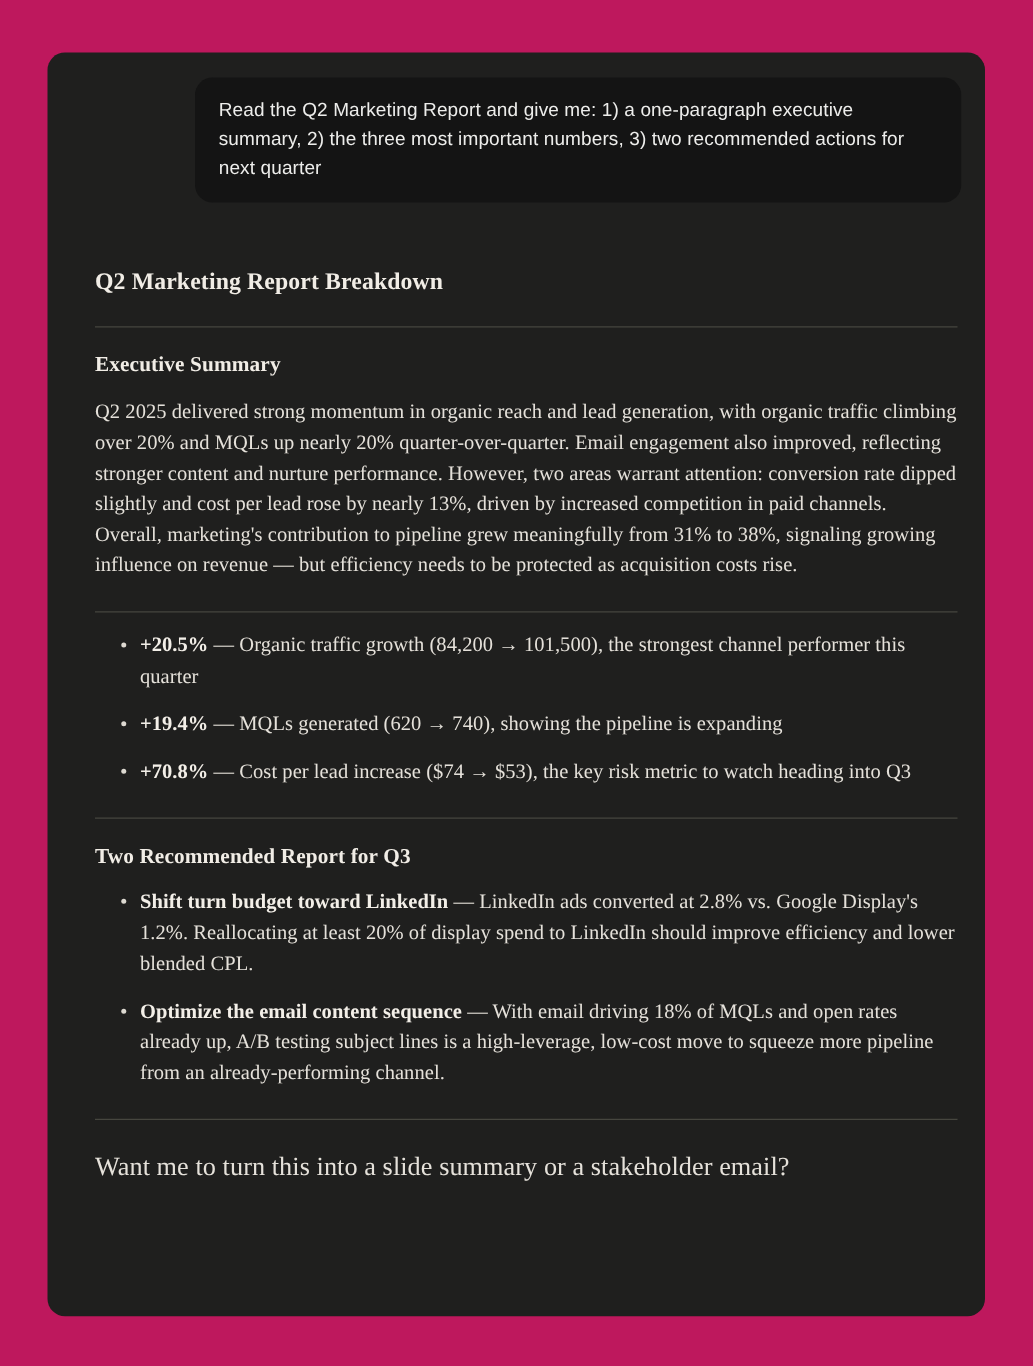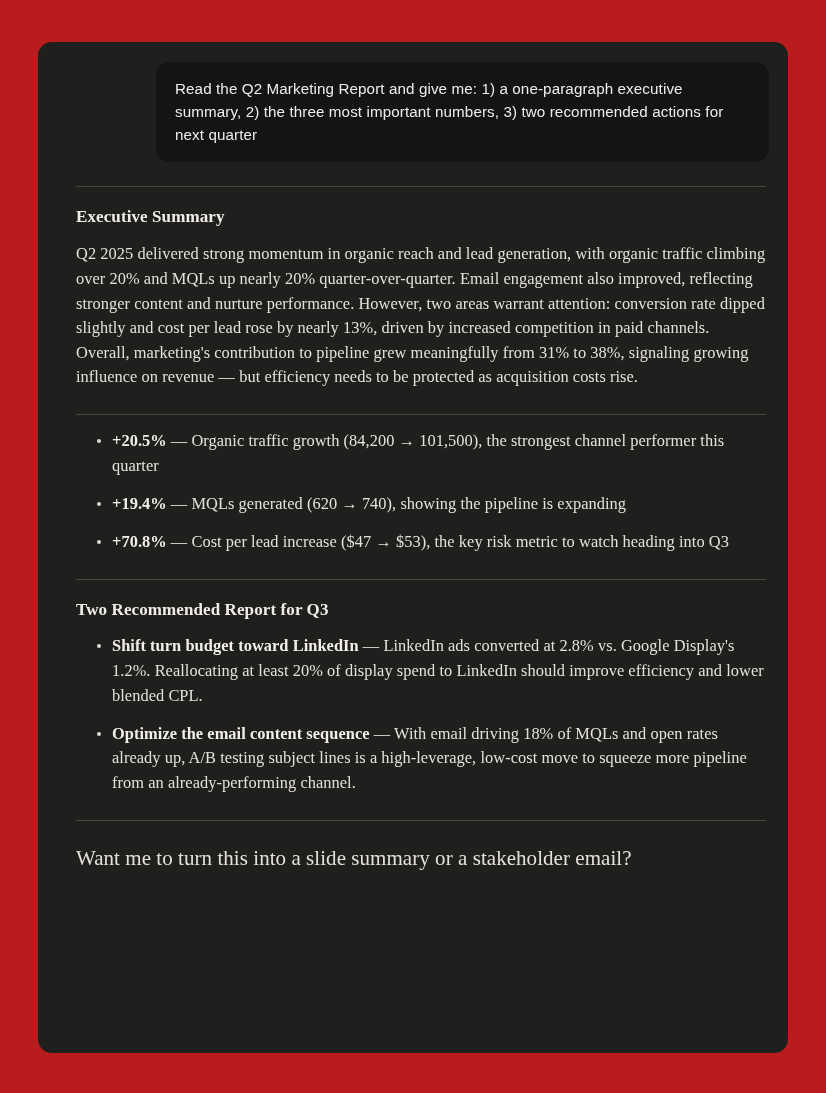--- a/index.html
+++ b/index.html
@@ -14,21 +14,21 @@
   }
   body {
     font-family: "Liberation Serif", "DejaVu Serif", serif;
     -webkit-font-smoothing: antialiased;
   }
 
   .page {
     position: relative;
     width: 826px;
     height: 1093px;
-    background: #b91c1c;
+    background: #be185d;
   }
 
   .conversation-card {
     position: absolute;
     left: 38px;
     top: 42px;
     width: 750px;
     height: 1011px;
     background: #1f1f1e;
     border-radius: 14px;
@@ -143,35 +143,36 @@
 
 <div class="page">
   <div class="conversation-card">
 
     <div class="user-row">
       <div class="user-bubble">Read the Q2 Marketing Report and give me: 1) a one-paragraph executive summary, 2) the three most important numbers, 3) two recommended actions for next quarter</div>
     </div>
 
     <div class="assistant">
 
+      <div class="doc-title">Q2 Marketing Report Breakdown</div>
 
       <div class="rule"></div>
 
       <div class="section">
         <div class="section-heading">Executive Summary</div>
         <p class="para">Q2 2025 delivered strong momentum in organic reach and lead generation, with organic traffic climbing over 20% and MQLs up nearly 20% quarter-over-quarter. Email engagement also improved, reflecting stronger content and nurture performance. However, two areas warrant attention: conversion rate dipped slightly and cost per lead rose by nearly 13%, driven by increased competition in paid channels. Overall, marketing's contribution to pipeline grew meaningfully from 31% to 38%, signaling growing influence on revenue — but efficiency needs to be protected as acquisition costs rise.</p>
       </div>
 
       <div class="rule"></div>
 
       <div class="section">
         <ul class="bullets">
           <li><span class="b-strong">+20.5%</span><span> — Organic traffic growth (84,200 → 101,500), the strongest channel performer this quarter</span></li>
           <li><span class="b-strong">+19.4%</span><span> — MQLs generated (620 → 740), showing the pipeline is expanding</span></li>
-          <li><span class="b-strong">+70.8%</span><span> — Cost per lead increase ($47 → $53), the key risk metric to watch heading into Q3</span></li>
+          <li><span class="b-strong">+70.8%</span><span> — Cost per lead increase ($74 → $53), the key risk metric to watch heading into Q3</span></li>
         </ul>
       </div>
 
       <div class="rule"></div>
 
       <div class="section">
         <div class="section-heading">Two Recommended Report for Q3</div>
         <ul class="bullets">
           <li><span class="b-strong">Shift turn budget toward LinkedIn</span><span> — LinkedIn ads converted at 2.8% vs. Google Display's 1.2%. Reallocating at least 20% of display spend to LinkedIn should improve efficiency and lower blended CPL.</span></li>
           <li><span class="b-strong">Optimize the email content sequence</span><span> — With email driving 18% of MQLs and open rates already up, A/B testing subject lines is a high-leverage, low-cost move to squeeze more pipeline from an already-performing channel.</span></li>

